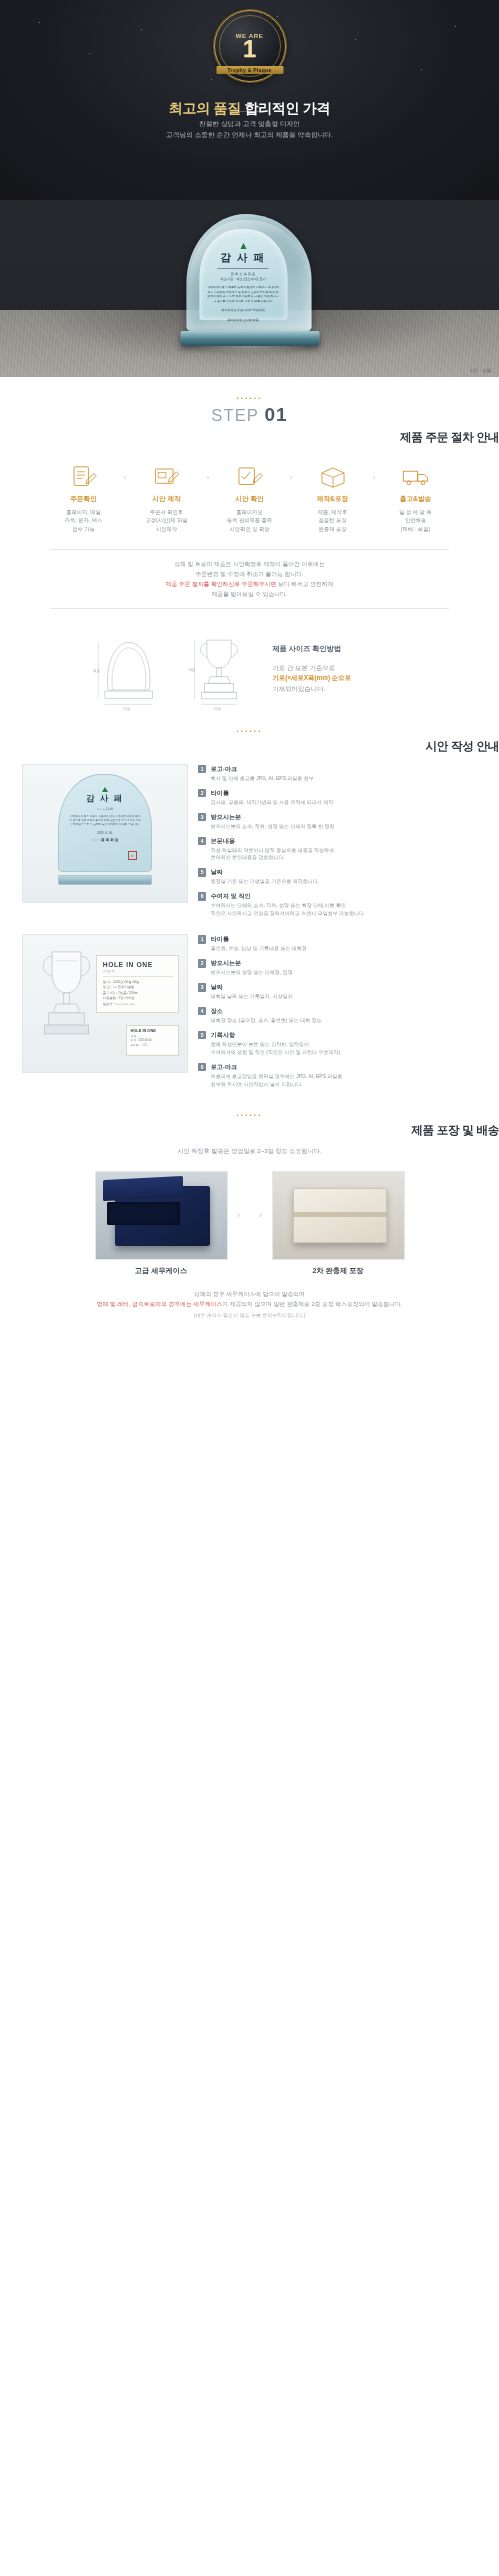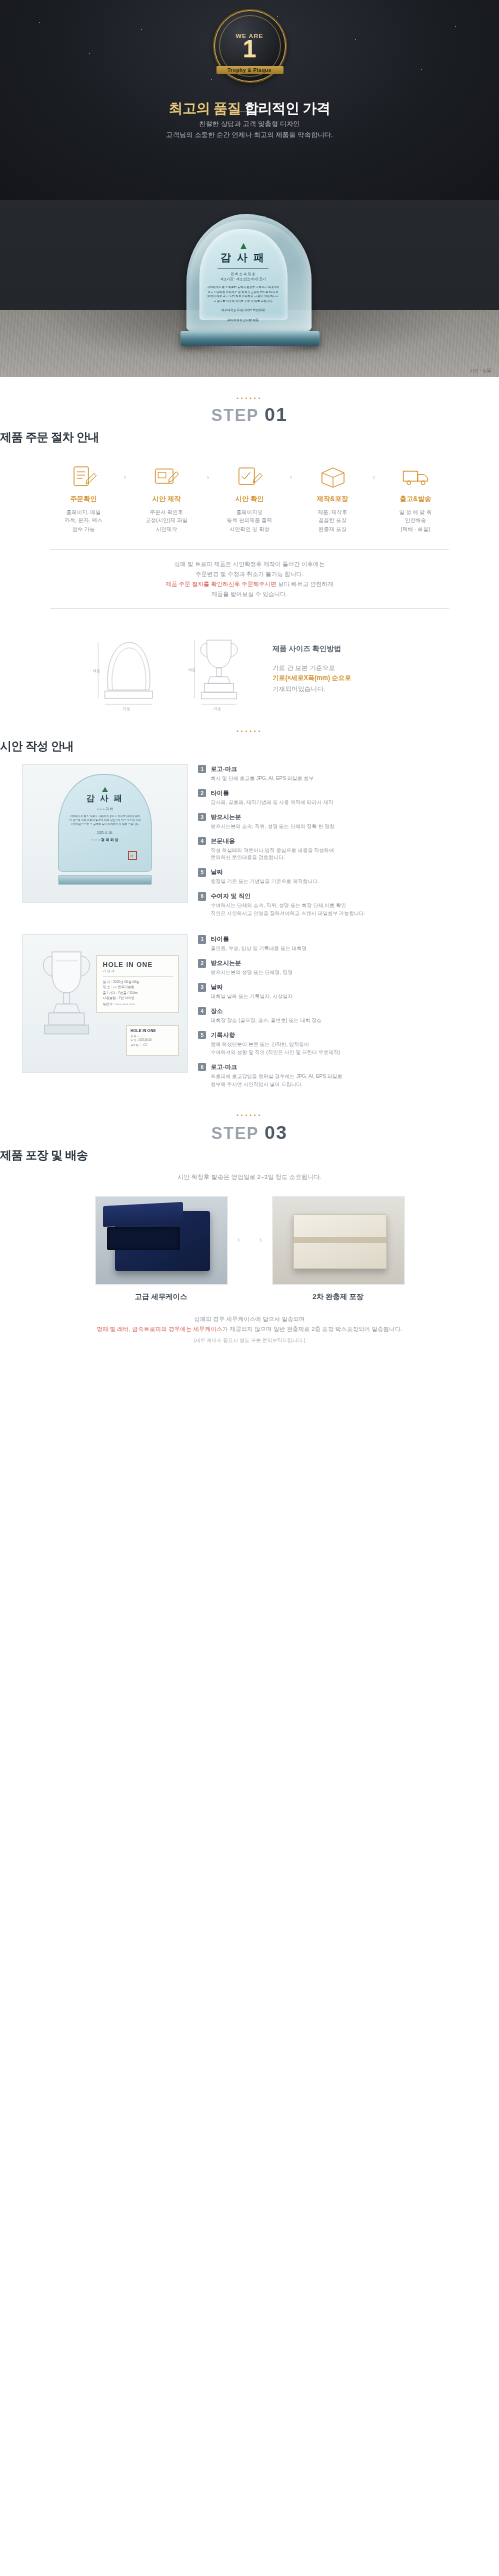--- a/index.html
+++ b/index.html
@@ -177,25 +177,24 @@
     font-size: 6.1px;
     padding-top: 16.6px;
   }
   .step-label {
     text-align: center;
     font-size: 16.6px;
     color: #9aa3ad;
     letter-spacing: 1.1px;
     margin-top: 3.3px;
     font-family: "Liberation Sans", sans-serif;
-    font-weight: bold;
   }
   .step-label b { color: #4d5a66; font-size: 19px; }
   .step-title {
-    text-align: left;
+    text-align: right;
     font-size: 11.6px; font-weight: bold;
     color: #2f3740;
     margin-top: 4.4px;
     letter-spacing: -0.3px;
   }
   .step-note {
     text-align: center;
     font-size: 6.1px; color: #8d949c;
     margin-top: 5.5px;
   }
@@ -718,21 +717,20 @@
         <div class="pl-txt">
           <div class="pl-h">로고·마크</div>
           <div class="pl-d" style="white-space:pre-line">트로피에 로고강입을 원하실 경우에는 JPG, AI, EPS 파일로
 첨부해 주시면 시안작업시 넣어 드립니다.</div>
         </div>
       </div>
     </div>
   </div>
 
   <div class="dots">••••••</div>
-  <div class="step-label"><span>STEP </span><b>03</b></div>
   <h2 class="step-title">제품 포장 및 배송</h2>
   <div class="step-note">시안 확정후 발송은 영업일로 2~3일 정도 소요됩니다.</div>
 
   <div class="pack-row">
     <div class="pack">
       <div class="pack-img p1">
         <div class="box"></div>
         <div class="lid"></div>
         <div class="well"></div>
       </div>

